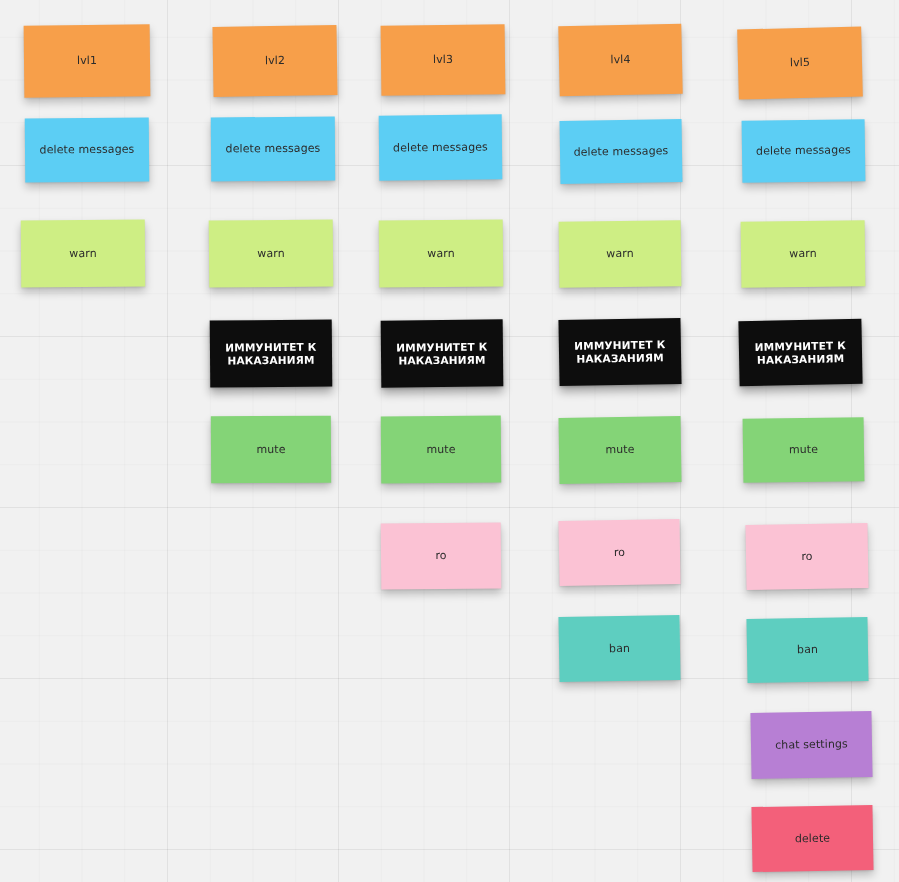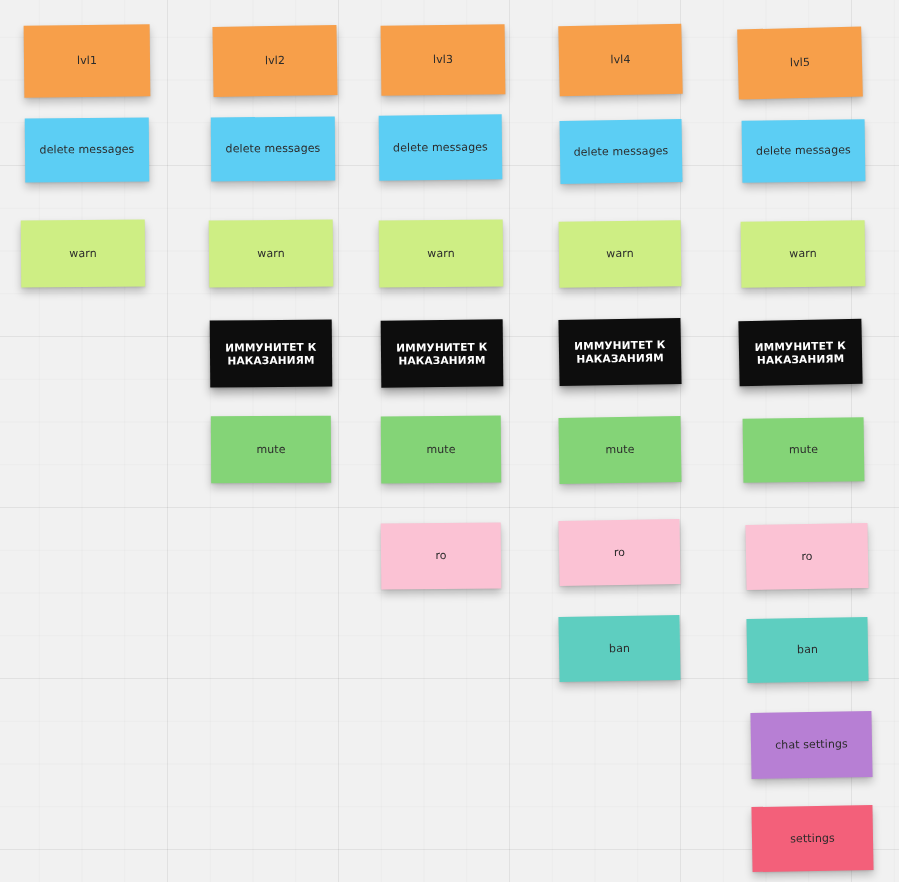--- a/index.html
+++ b/index.html
@@ -139,15 +139,15 @@
     <div class="card" style="left: 559px; top: 616px; width: 121px; height: 65px; background: rgb(94, 206, 192); transform: rotate(-1deg);">
       <span class="card-label">ban</span>
     </div>
     <div class="card" style="left: 747px; top: 618px; width: 121px; height: 64px; background: rgb(94, 206, 192); transform: rotate(-1deg);">
       <span class="card-label">ban</span>
     </div>
     <div class="card" style="left: 751px; top: 712px; width: 121px; height: 66px; background: rgb(183, 127, 212); transform: rotate(-1deg);">
       <span class="card-label">chat settings</span>
     </div>
     <div class="card" style="left: 752px; top: 806px; width: 121px; height: 65px; background: rgb(243, 96, 122); transform: rotate(-1deg);">
-      <span class="card-label">settings</span>
+      <span class="card-label">delete</span>
     </div>
   </div>
 
 </body></html>

